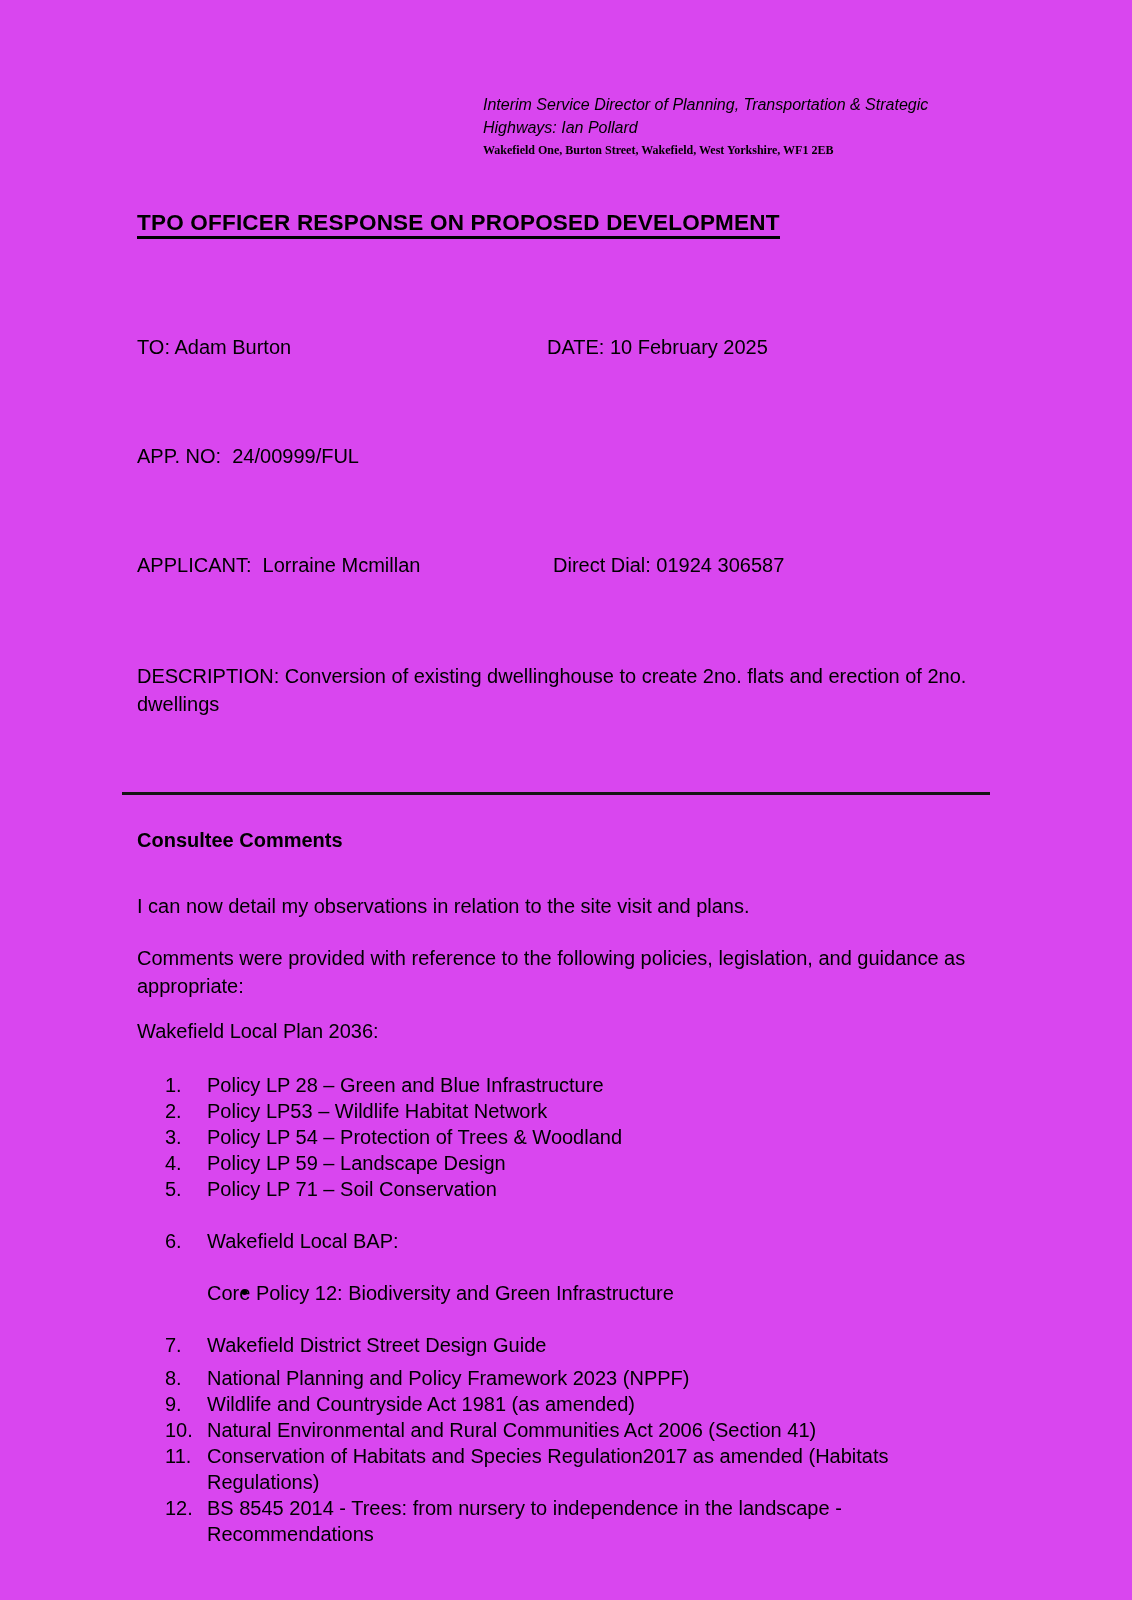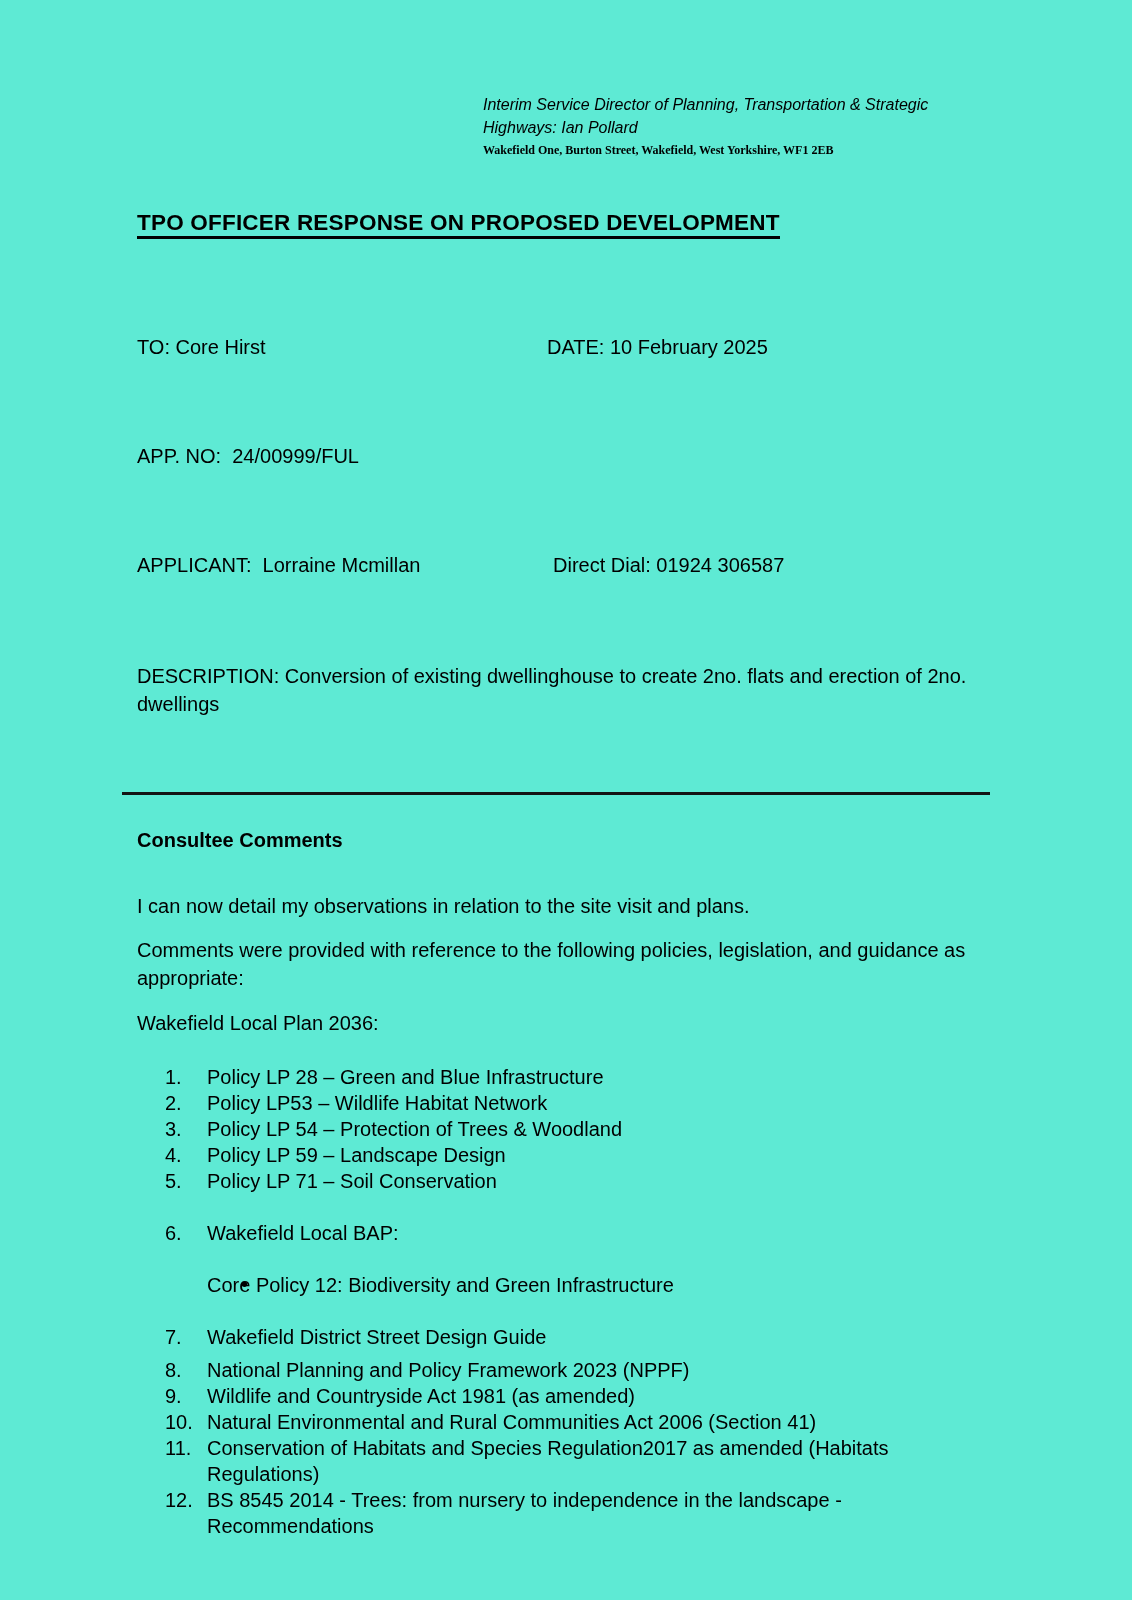--- a/index.html
+++ b/index.html
@@ -1,20 +1,20 @@
 <!DOCTYPE html>
 <html><head>
 <meta charset="utf-8">
 <style>
   * { margin: 0; padding: 0; box-sizing: border-box; }
   html, body { background: #e8e8e8; }
   .page {
     width: 1132px;
     height: 1600px;
-    background: #5eead4;
+    background: #d946ef;
     color: #000000;
     font-family: "Liberation Sans", sans-serif;
     font-size: 20px;
     line-height: 28px;
     position: relative;
     margin: 0 auto;
     overflow: hidden;
   }
   .content { padding: 93px 142px 0 137px; }
 
@@ -52,21 +52,21 @@
   
   .rule {
     margin-top: 18px;
     margin-left: -15px;
     height: 3px;
     background: #141414;
   }
 
   
   .section-heading { margin-top: 31px; font-weight: bold; }
-  .para { margin-top: 16px; }
+  .para { margin-top: 24px; }
   .para-first { margin-top: 38px; }
   .list-intro { margin-top: 17px; }
 
   
   ol.policy-list { margin-top: 27px; list-style: none; }
   ol.policy-list li {
     position: relative;
     padding-left: 70px;
     line-height: 26px;
   }
@@ -88,21 +88,21 @@
   <div class="content">
 
     <div class="letterhead">
       <div class="hdr-role">Interim Service Director of Planning, Transportation &amp; Strategic Highways: Ian Pollard</div>
       <div class="hdr-address">Wakefield One, Burton Street, Wakefield, West Yorkshire, WF1 2EB</div>
     </div>
 
     <div class="doc-title"><span>TPO OFFICER RESPONSE ON PROPOSED DEVELOPMENT</span></div>
 
     <div class="fields">
-      <div class="frow"><span>TO: Core Hirst</span><span>DATE: 10 February 2025</span></div>
+      <div class="frow"><span>TO: Adam Burton</span><span>DATE: 10 February 2025</span></div>
       <div class="frow"><span>APP. NO:  24/00999/FUL</span></div>
       <div class="frow"><span>APPLICANT:  Lorraine Mcmillan</span><span>Direct Dial: 01924 306587</span></div>
       <div class="frow-desc">DESCRIPTION: Conversion of existing dwellinghouse to create 2no. flats and erection of 2no. dwellings</div>
     </div>
 
     <div class="rule"></div>
 
     <div class="section-heading">Consultee Comments</div>
     <div class="para para-first">I can now detail my observations in relation to the site visit and plans.</div>
     <div class="para">Comments were provided with reference to the following policies, legislation, and guidance as appropriate:</div>

